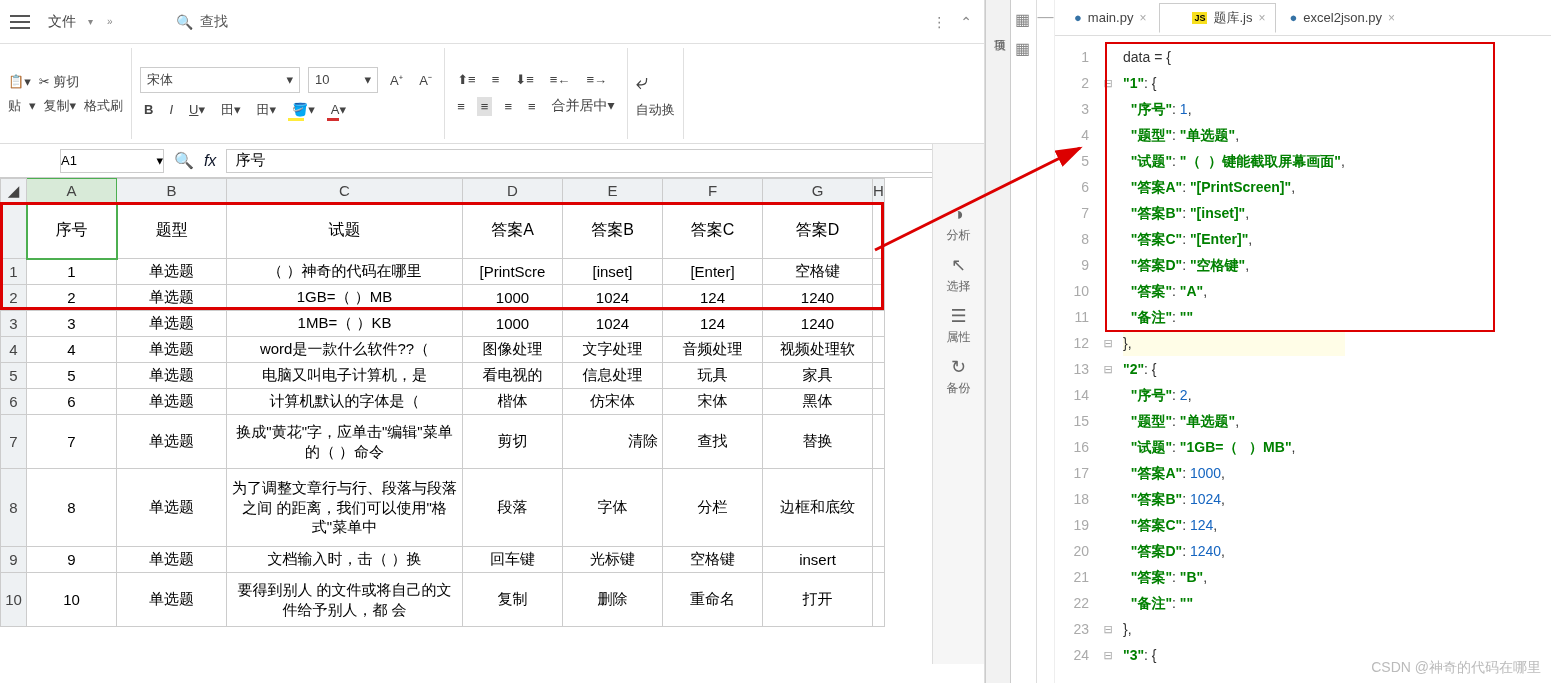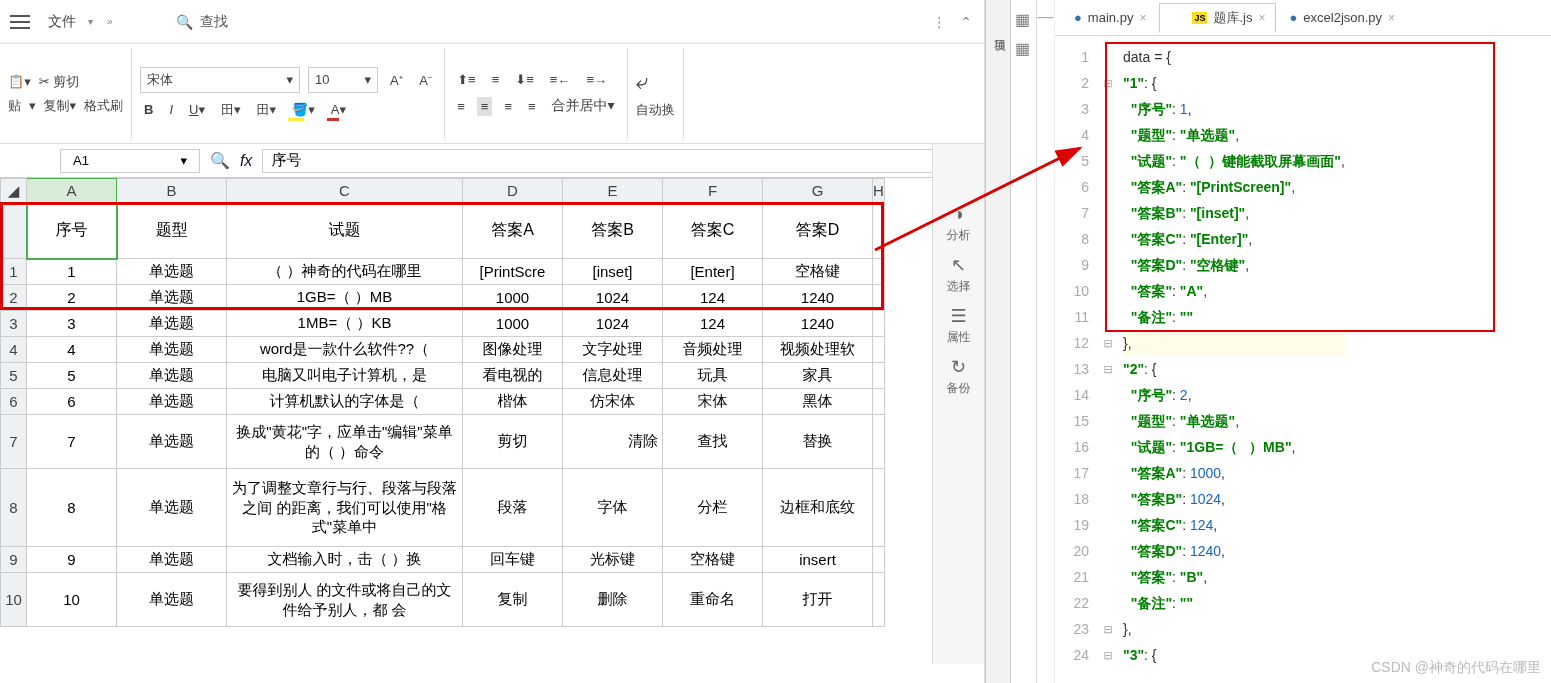--- a/index.html
+++ b/index.html
@@ -20,21 +20,21 @@
 
 .toolbar { height: 100px; border-bottom: 1px solid #ddd; display: flex; padding: 4px 0; }
 .tb-group { border-right: 1px solid #e0e0e0; padding: 4px 8px; display: flex; flex-direction: column; gap: 6px; justify-content: center; }
 .tb-row { display: flex; align-items: center; gap: 8px; font-size: 13px; color: #444; }
 .font-sel { width: 160px; height: 26px; border: 1px solid #ccc; padding: 0 6px; font-size: 13px; display: flex; align-items: center; justify-content: space-between; }
 .size-sel { width: 70px; height: 26px; border: 1px solid #ccc; padding: 0 6px; font-size: 13px; display: flex; align-items: center; justify-content: space-between; }
 .tb-btn { padding: 2px 4px; cursor: pointer; }
 .merge-btn { font-size: 14px; }
 
 .namebox-row { height: 34px; display: flex; align-items: center; padding: 0 10px; gap: 10px; border-bottom: 1px solid #ccc; }
-.namebox { width: 140px; height: 24px; border: 1px solid #ccc; padding: 0 12px; font-size: 13px; display: flex; align-items: center; justify-content: space-between; margin-left: 50px; }
+.namebox { width: 104px; height: 24px; border: 1px solid #ccc; padding: 0 0; font-size: 13px; display: flex; align-items: center; justify-content: space-between; margin-left: 50px; }
 .fx { font-style: italic; color: #0f172a; }
 .formula-input { flex: 1; height: 24px; border: 1px solid #ccc; padding: 0 8px; font-size: 15px; display: flex; align-items: center; }
 
 
 .grid-wrap { position: relative; }
 table.sheet { border-collapse: collapse; table-layout: fixed; }
 table.sheet th, table.sheet td { border: 1px solid #ccc; font-size: 15px; text-align: center; overflow: hidden; white-space: nowrap; }
 table.sheet thead th { background: #eef1f3; height: 24px; font-weight: normal; color: #444; }
 .rowhdr { background: #eef1f3; width: 26px; color: #444; font-size: 13px; }
 .col-A { width: 90px; } .col-B { width: 110px; } .col-C { width: 236px; } .col-D { width: 100px; }

